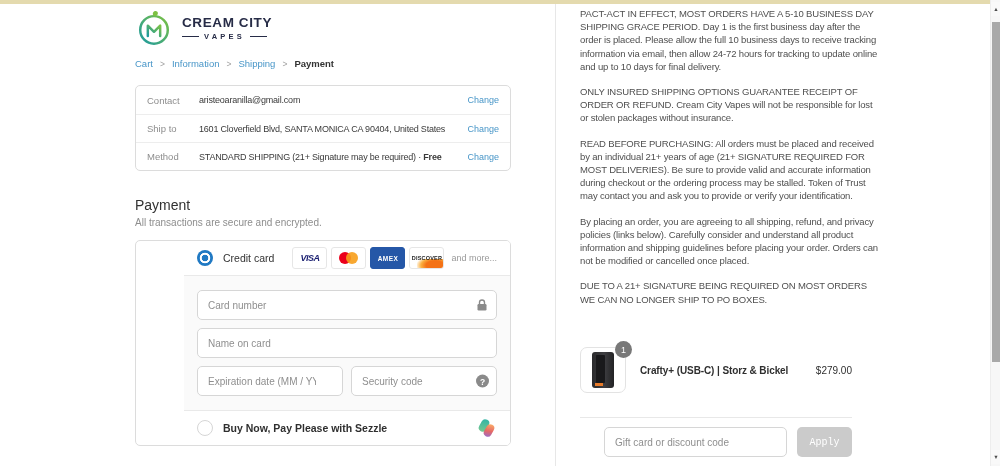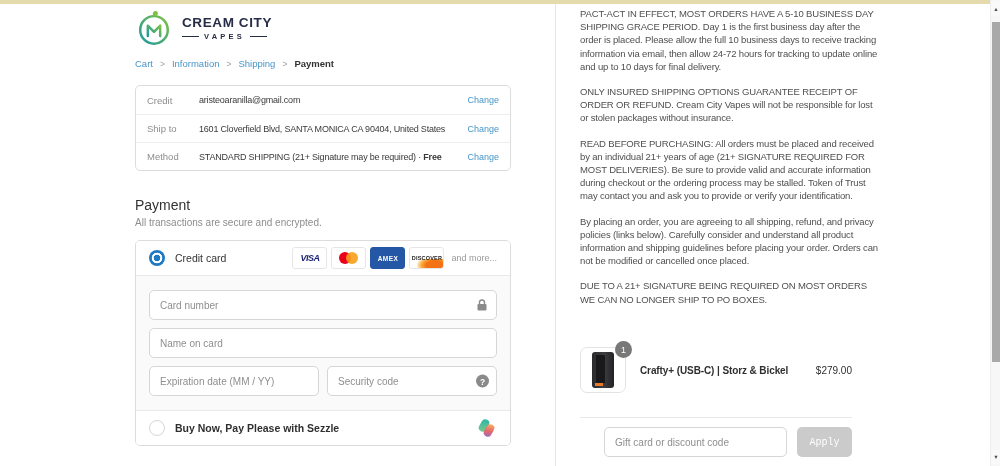--- a/index.html
+++ b/index.html
@@ -30,21 +30,21 @@
   .summary-row { display:flex; align-items:center; height:28px; padding:0 11px; }
   .summary-row + .summary-row { border-top:1px solid #ededed; }
   .s-label { width:52px; flex:none; color:#8d8d8d; font-size:9.5px; }
   .s-value { flex:1; color:#3a3a3a; font-size:9px; letter-spacing:-.2px; white-space:nowrap; overflow:hidden; padding-right:6px; }
   .s-value b { font-weight:bold; }
   .change-link { color:#4896c8; font-size:9px; text-decoration:none; cursor:pointer; flex:none; }
 
   .pay-title { margin-top:26px; font-size:14px; font-weight:400; color:#323232; }
   .pay-sub { margin-top:4px; font-size:10px; color:#8d8d8d; }
 
-  .pay-box { margin-top:12px; width:376px; border:1px solid #dcdcdc; border-radius:5px; background:#fff; overflow:hidden; }
+  .pay-box { margin-top:12px; width:376px; border:1px solid #dcdcdc; border-radius:5px; background:#fff; overflow:hidden;padding-left:48px; }
   .pay-row { display:flex; align-items:center; gap:10px; height:34px; padding:0 13px; background:#fff; }
   .radio-on { width:16px; height:16px; flex:none; border-radius:50%;
     background:radial-gradient(circle, #2079c3 0 3px, #fff 3.6px 5px, #2079c3 5.6px 100%); }
   .radio-off { width:16px; height:16px; flex:none; border-radius:50%; border:1px solid #d6d6d6; background:#fff; }
   .cc-label { flex:1; font-size:10.5px; color:#333; }
   .icons-strip { display:flex; align-items:center; gap:4px; }
   .card-icon { width:35px; height:22px; border-radius:3px; border:1px solid #e6e6e6; background:#fff;
     display:flex; align-items:center; justify-content:center; position:relative; overflow:hidden; }
   .visa-txt { color:#1a1f71; font-weight:bold; font-style:italic; font-size:9px; letter-spacing:-.5px; }
   .mc-red { width:12px; height:12px; border-radius:50%; background:#eb001b; }
@@ -148,21 +148,21 @@
         <span class="sep">&gt;</span>
         <a>Information</a>
         <span class="sep">&gt;</span>
         <a>Shipping</a>
         <span class="sep">&gt;</span>
         <span class="current">Payment</span>
       </nav>
 
       <div class="summary-box">
         <div class="summary-row">
-          <span class="s-label">Credit</span>
+          <span class="s-label">Contact</span>
           <span class="s-value">aristeoaranilla@gmail.com</span>
           <a class="change-link">Change</a>
         </div>
         <div class="summary-row">
           <span class="s-label">Ship to</span>
           <span class="s-value">1601 Cloverfield Blvd, SANTA MONICA CA 90404, United States</span>
           <a class="change-link">Change</a>
         </div>
         <div class="summary-row">
           <span class="s-label">Method</span>

